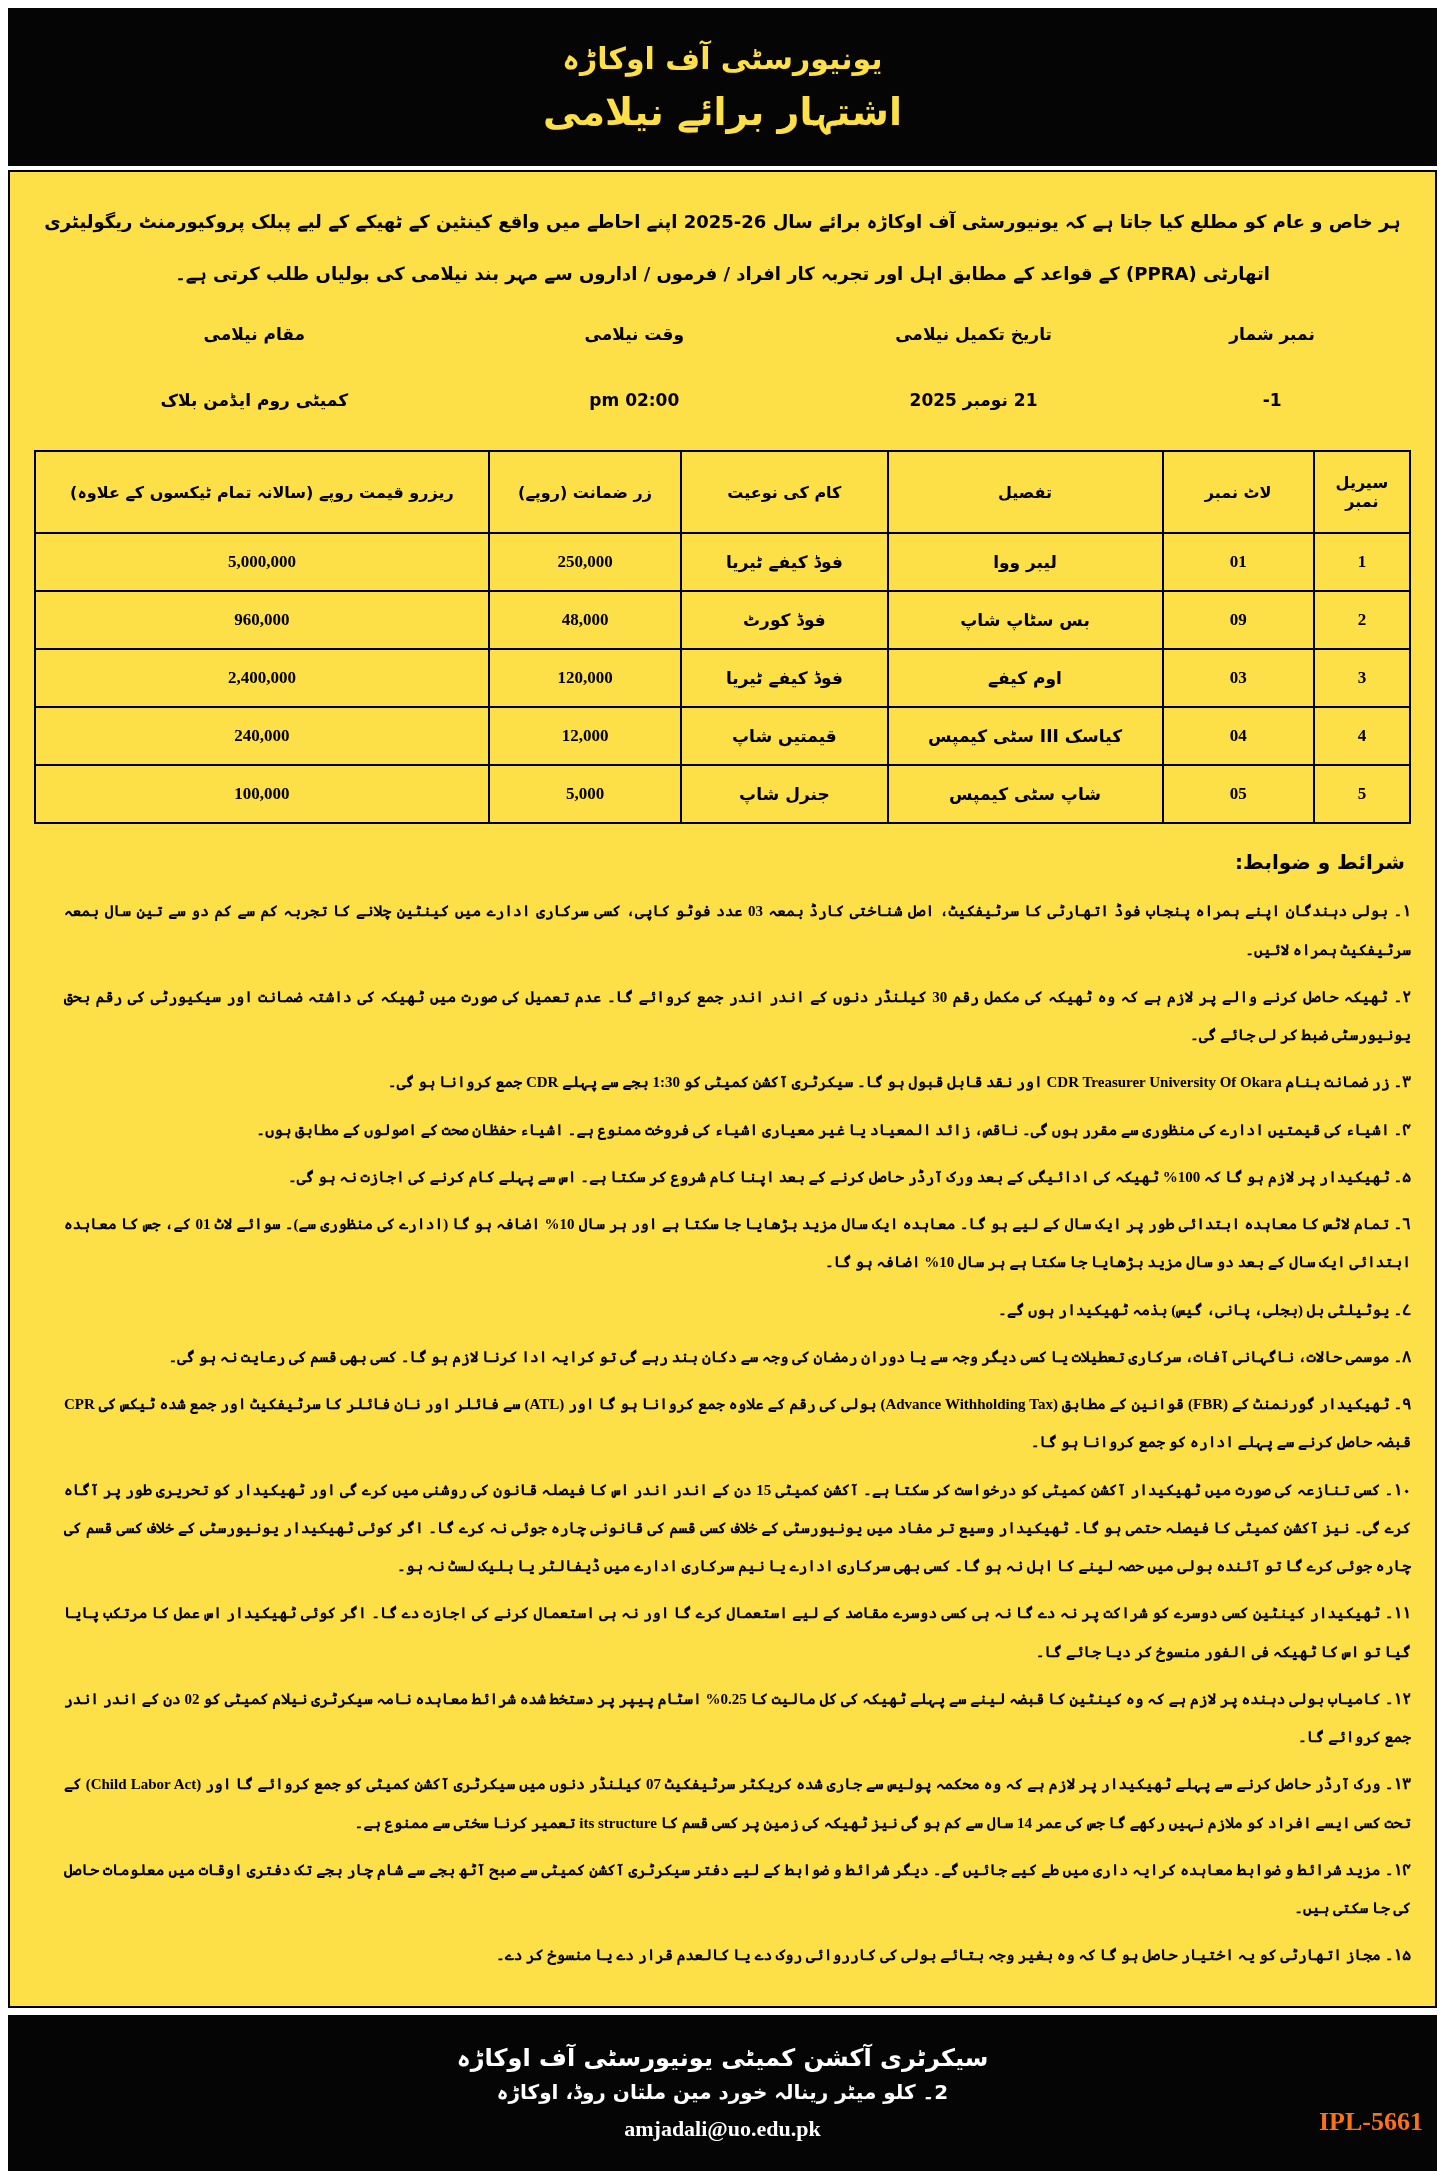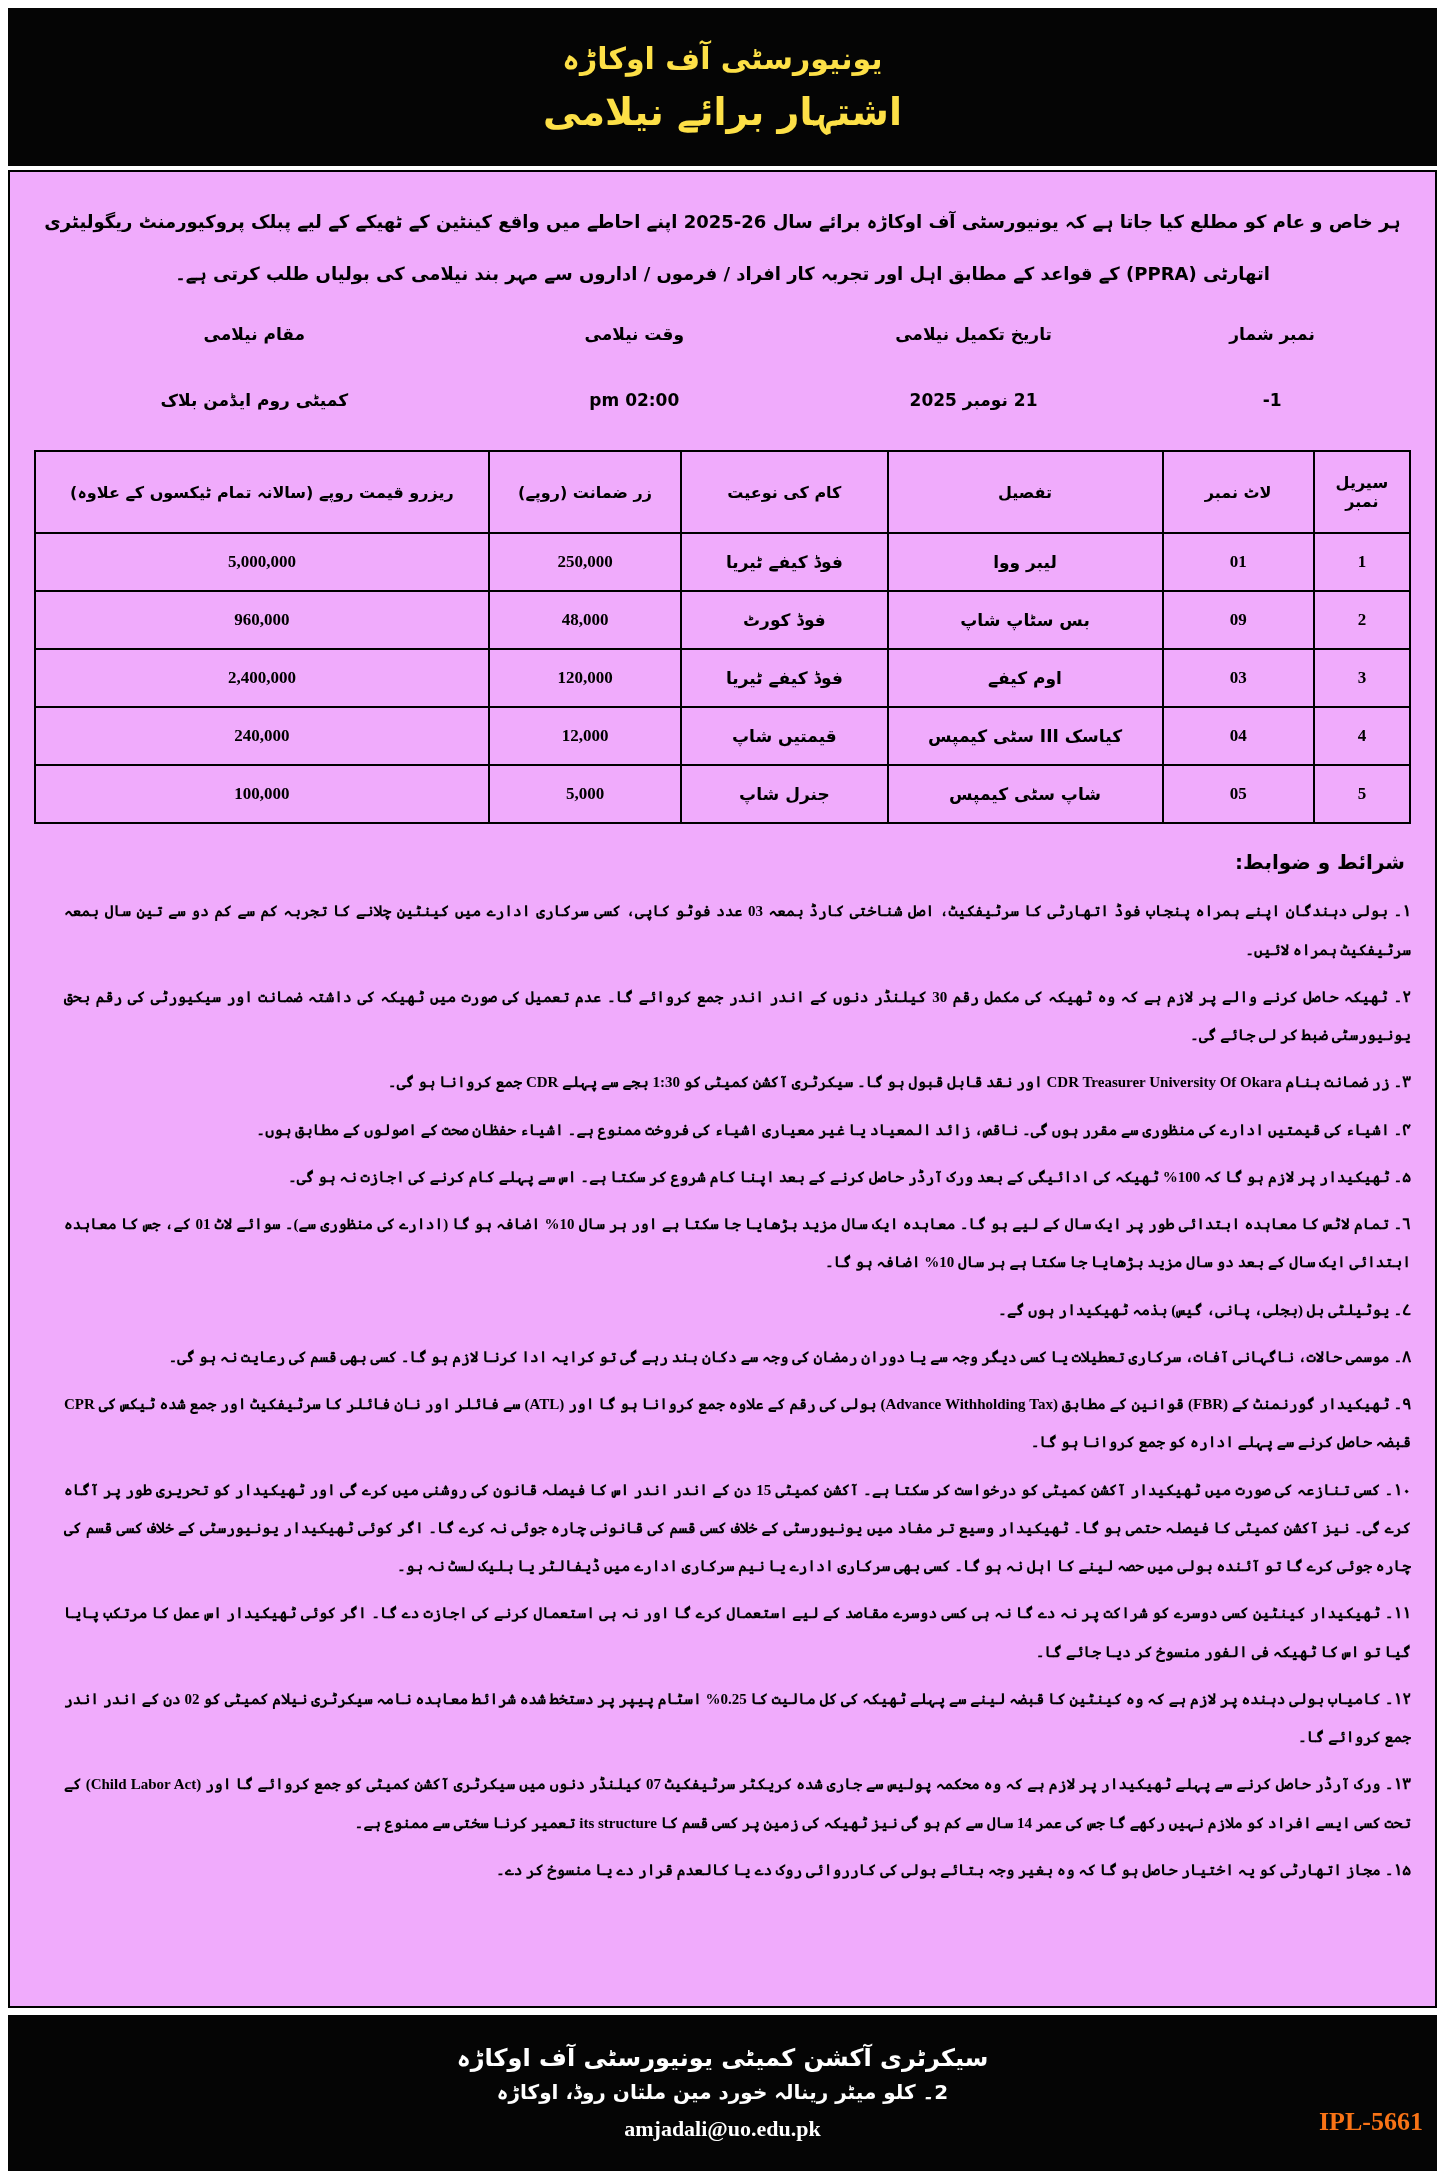--- a/index.html
+++ b/index.html
@@ -29,21 +29,21 @@
     direction:rtl;margin:0;
   }
   
   .body-box{
     margin:4px 8px 0 8px;
     border:2px solid #000;
     height:1838px;
     box-sizing:border-box;
     padding:18px 24px 0 24px;
     overflow:hidden;
-    background:#f0abfc;
+    background:#fde047;
   }
   .intro{
     direction:rtl;
     text-align:center;
     font-size:18px;font-weight:bold;
     line-height:2.9;
     margin:6px 6px 18px 6px;
   }
   
   .schedule{
@@ -203,20 +203,21 @@
     <p class="term">۴۔ اشیاء کی قیمتیں ادارے کی منظوری سے مقرر ہوں گی۔ ناقص، زائد المعیاد یا غیر معیاری اشیاء کی فروخت ممنوع ہے۔ اشیاء حفظان صحت کے اصولوں کے مطابق ہوں۔</p>
     <p class="term">۵۔ ٹھیکیدار پر لازم ہو گا کہ 100% ٹھیکہ کی ادائیگی کے بعد ورک آرڈر حاصل کرنے کے بعد اپنا کام شروع کر سکتا ہے۔ اس سے پہلے کام کرنے کی اجازت نہ ہو گی۔</p>
     <p class="term">۶۔ تمام لاٹس کا معاہدہ ابتدائی طور پر ایک سال کے لیے ہو گا۔ معاہدہ ایک سال مزید بڑھایا جا سکتا ہے اور ہر سال 10% اضافہ ہو گا (ادارے کی منظوری سے)۔ سوائے لاٹ 01 کے، جس کا معاہدہ ابتدائی ایک سال کے بعد دو سال مزید بڑھایا جا سکتا ہے ہر سال 10% اضافہ ہو گا۔</p>
     <p class="term">۷۔ یوٹیلٹی بل (بجلی، پانی، گیس) بذمہ ٹھیکیدار ہوں گے۔</p>
     <p class="term">۸۔ موسمی حالات، ناگہانی آفات، سرکاری تعطیلات یا کسی دیگر وجہ سے یا دوران رمضان کی وجہ سے دکان بند رہے گی تو کرایہ ادا کرنا لازم ہو گا۔ کسی بھی قسم کی رعایت نہ ہو گی۔</p>
     <p class="term">۹۔ ٹھیکیدار گورنمنٹ کے (FBR) قوانین کے مطابق (Advance Withholding Tax) بولی کی رقم کے علاوہ جمع کروانا ہو گا اور (ATL) سے فائلر اور نان فائلر کا سرٹیفکیٹ اور جمع شدہ ٹیکس کی CPR قبضہ حاصل کرنے سے پہلے ادارہ کو جمع کروانا ہو گا۔</p>
     <p class="term">۱۰۔ کسی تنازعہ کی صورت میں ٹھیکیدار آکشن کمیٹی کو درخواست کر سکتا ہے۔ آکشن کمیٹی 15 دن کے اندر اندر اس کا فیصلہ قانون کی روشنی میں کرے گی اور ٹھیکیدار کو تحریری طور پر آگاہ کرے گی۔ نیز آکشن کمیٹی کا فیصلہ حتمی ہو گا۔ ٹھیکیدار وسیع تر مفاد میں یونیورسٹی کے خلاف کسی قسم کی قانونی چارہ جوئی نہ کرے گا۔ اگر کوئی ٹھیکیدار یونیورسٹی کے خلاف کسی قسم کی چارہ جوئی کرے گا تو آئندہ بولی میں حصہ لینے کا اہل نہ ہو گا۔ کسی بھی سرکاری ادارے یا نیم سرکاری ادارے میں ڈیفالٹر یا بلیک لسٹ نہ ہو۔</p>
     <p class="term">۱۱۔ ٹھیکیدار کینٹین کسی دوسرے کو شراکت پر نہ دے گا نہ ہی کسی دوسرے مقاصد کے لیے استعمال کرے گا اور نہ ہی استعمال کرنے کی اجازت دے گا۔ اگر کوئی ٹھیکیدار اس عمل کا مرتکب پایا گیا تو اس کا ٹھیکہ فی الفور منسوخ کر دیا جائے گا۔</p>
     <p class="term">۱۲۔ کامیاب بولی دہندہ پر لازم ہے کہ وہ کینٹین کا قبضہ لینے سے پہلے ٹھیکہ کی کل مالیت کا 0.25% اسٹام پیپر پر دستخط شدہ شرائط معاہدہ نامہ سیکرٹری نیلام کمیٹی کو 02 دن کے اندر اندر جمع کروائے گا۔</p>
     <p class="term">۱۳۔ ورک آرڈر حاصل کرنے سے پہلے ٹھیکیدار پر لازم ہے کہ وہ محکمہ پولیس سے جاری شدہ کریکٹر سرٹیفکیٹ 07 کیلنڈر دنوں میں سیکرٹری آکشن کمیٹی کو جمع کروائے گا اور (Child Labor Act) کے تحت کسی ایسے افراد کو ملازم نہیں رکھے گا جس کی عمر 14 سال سے کم ہو گی نیز ٹھیکہ کی زمین پر کسی قسم کا its structure تعمیر کرنا سختی سے ممنوع ہے۔</p>
+    <p class="term">۱۴۔ مزید شرائط و ضوابط معاہدہ کرایہ داری میں طے کیے جائیں گے۔ دیگر شرائط و ضوابط کے لیے دفتر سیکرٹری آکشن کمیٹی سے صبح آٹھ بجے سے شام چار بجے تک دفتری اوقات میں معلومات حاصل کی جا سکتی ہیں۔</p>
     <p class="term">۱۵۔ مجاز اتھارٹی کو یہ اختیار حاصل ہو گا کہ وہ بغیر وجہ بتائے بولی کی کارروائی روک دے یا کالعدم قرار دے یا منسوخ کر دے۔</p>
   </div>
 
   <div class="footer-band">
     <p class="footer-line1">سیکرٹری آکشن کمیٹی یونیورسٹی آف اوکاڑہ</p>
     <p class="footer-line2">2۔ کلو میٹر رینالہ خورد مین ملتان روڈ، اوکاڑہ</p>
     <p class="footer-email">amjadali@uo.edu.pk</p>
     <span class="ipl-code">IPL-5661</span>
   </div>
 

